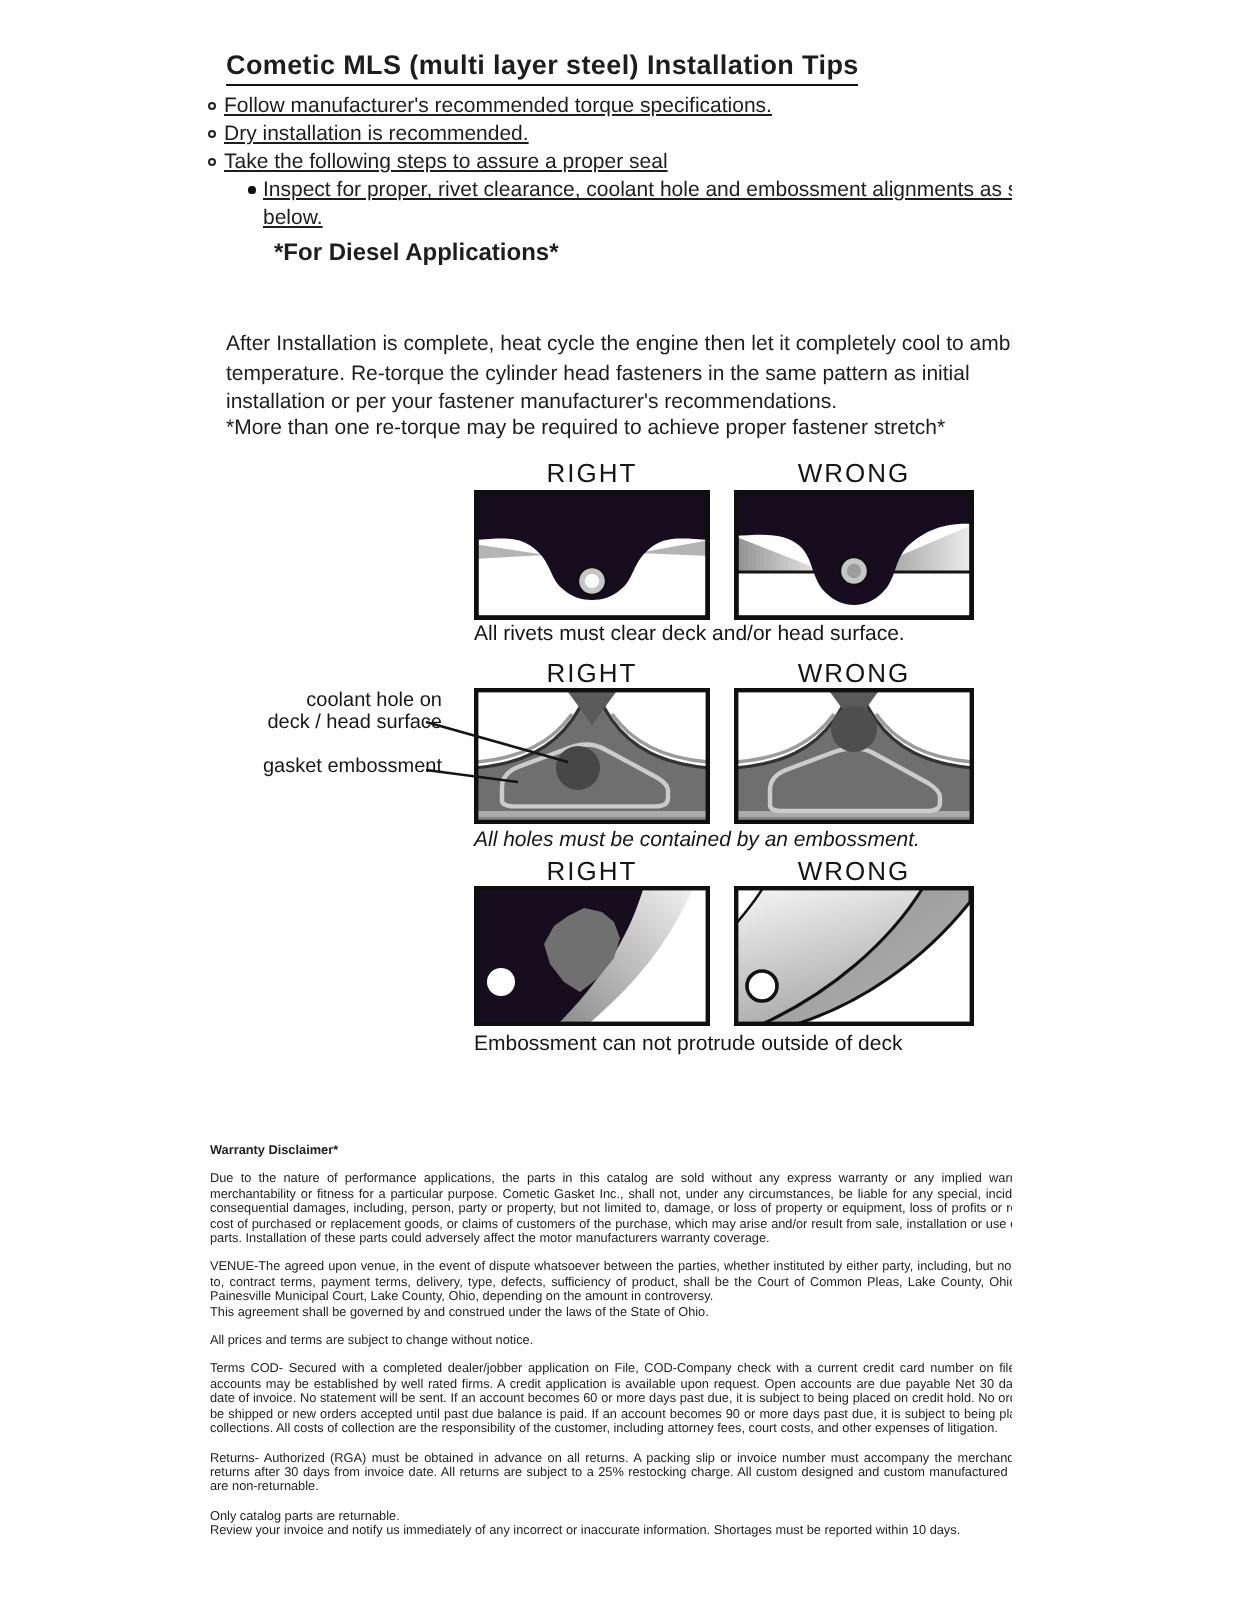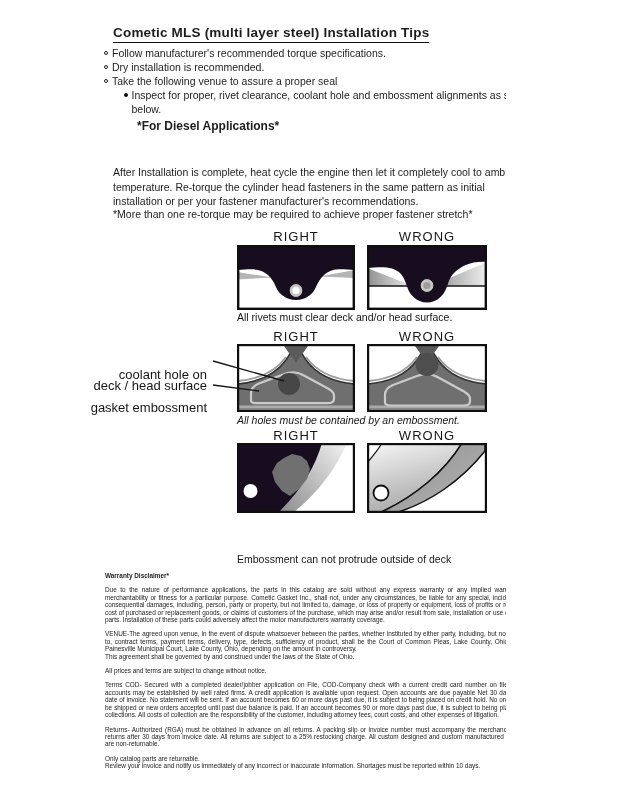--- a/index.html
+++ b/index.html
@@ -8,36 +8,36 @@
     position:relative; width:506px; height:800px; background:#ffffff;
     font-family:"Liberation Sans", sans-serif; color:#1d1d1d; overflow:hidden;
   }
   .abs { position:absolute; }
 
   .title {
     left:113px; top:25px; font-size:13.5px; font-weight:bold;
     border-bottom:1.5px solid #111; padding-bottom:2px; letter-spacing:.2px;
   }
   .bullets { left:104px; top:46px; width:440px; font-size:10.5px; }
-  .b { display:flex; line-height:14px; }
+  .b { display:flex; line-height:14px;text-decoration:underline; }
   .b .mk { flex:0 0 auto; width:4px; height:4px; border:1px solid #222; border-radius:50%;
            margin:5px 4px 0 0; }
   .b.sub { margin-left:20px; }
   .b.sub .mk { background:#111; border-color:#111; width:3.5px; height:3.5px; }
 
   .diesel-h { left:113px; top:119px; font-size:12px; font-weight:bold;margin-left:24px; }
   .para { left:113px; width:424px; font-size:10.5px; line-height:14.5px; }
   .p1 { top:136px; }
   .p2 { top:165px; }
   .p3 { top:207px; }
 
   .dg-label { font-size:13px; letter-spacing:1px; text-align:center; color:#161616; }
   .dg-caption { left:237px; font-size:10.5px; color:#161616; }
   .dgbox { display:block; }
-  .side-label { left:89px; width:118px; text-align:right; font-size:13px; line-height:11px; color:#161616;margin-top:24px; }
+  .side-label { left:103px; width:118px; text-align:right; font-size:10px; line-height:11px; color:#161616; }
 
   .leader-overlay { left:205px; top:352px; z-index:5; }
 
   .warranty { left:105px; top:572px; width:423px; font-size:6.4px; line-height:7.4px;
               color:#222; text-align:justify; }
   .w-h { font-weight:bold; margin-bottom:7px; text-align:left; }
   .w-block { margin-bottom:7px; }
 
   .footer-code { left:389px; top:807px; font-size:13px; color:#1c1c1c; }
 </style>
@@ -52,21 +52,21 @@
     <div class="b">
         <span class="mk"></span>
         <span>Follow manufacturer's recommended torque specifications.</span>
       </div>
     <div class="b">
         <span class="mk"></span>
         <span>Dry installation is recommended.</span>
       </div>
     <div class="b">
         <span class="mk"></span>
-        <span>Take the following venue to assure a proper seal</span>
+        <span>Take the following steps to assure a proper seal</span>
       </div>
     <div class="b sub">
         <span class="mk"></span>
         <span>Inspect for proper, rivet clearance, coolant hole and embossment alignments as shown below.</span>
       </div>
   </div>
 
   <div class="abs diesel-h">*For Diesel Applications*</div>
   <div class="abs para p2">After Installation is complete, heat cycle the engine then let it completely cool to ambient temperature. Re-torque the cylinder head fasteners in the same pattern as initial installation or per your fastener manufacturer's recommendations.</div>
   <div class="abs para p3">*More than one re-torque may be required to achieve proper fastener stretch*</div>
@@ -176,21 +176,21 @@
           <stop offset="1" stop-color="#b5b5b5"></stop>
       </linearGradient>
     </defs>
     <rect width="120" height="70" fill="#ffffff"></rect>
     <path d="M15,0 L95,0 C78,28 48,54 12,70 L0,70 L0,20 C6,13 11,7 15,0 Z" fill="url(#gL)" stroke="#111111" stroke-width="1.2"></path>
     <path d="M95,0 L118,0 L118,8 C94,38 62,60 28,70 L12,70 C48,54 78,28 95,0 Z" fill="url(#gD)" stroke="#111111" stroke-width="1.5"></path>
     <circle cx="14" cy="50" r="7.5" fill="#ffffff" stroke="#111111" stroke-width="1.8"></circle>
     <rect x="1.1" y="1.1" width="117.8" height="67.8" fill="none" stroke="#0f0f0f" stroke-width="2.2"></rect>
   </svg>
 
-  <div class="abs dg-caption" style="top:516px;line-height:12px;width:260px;margin-top:37px;">
+  <div class="abs dg-caption" style="top:516px;line-height:12px;width:260px;">
     <div>Embossment can not protrude outside of deck</div>
   </div>
 
   <div class="abs warranty">
     <div class="w-h">Warranty Disclaimer*</div>
     <div class="w-block">
       <div>Due to the nature of performance applications, the parts in this catalog are sold without any express warranty or any implied warranty of merchantability or fitness for a particular purpose.  Cometic Gasket Inc., shall not, under any circumstances, be liable for any special, incidental or consequential damages, including, person, party or property, but not limited to, damage, or loss of property or equipment, loss of profits or revenue, cost of purchased or replacement goods, or claims of customers of the purchase, which may arise and/or result from sale, installation or use of these parts.  Installation of these parts could adversely affect the motor manufacturers warranty coverage.</div>
     </div>
     <div class="w-block">
       <div>VENUE-The agreed upon venue, in the event of dispute whatsoever between the parties, whether instituted by either party, including, but not limited to, contract terms, payment terms, delivery, type, defects, sufficiency of product, shall be the Court of Common Pleas, Lake County, Ohio or the Painesville Municipal Court, Lake County, Ohio, depending on the amount in controversy.</div>

